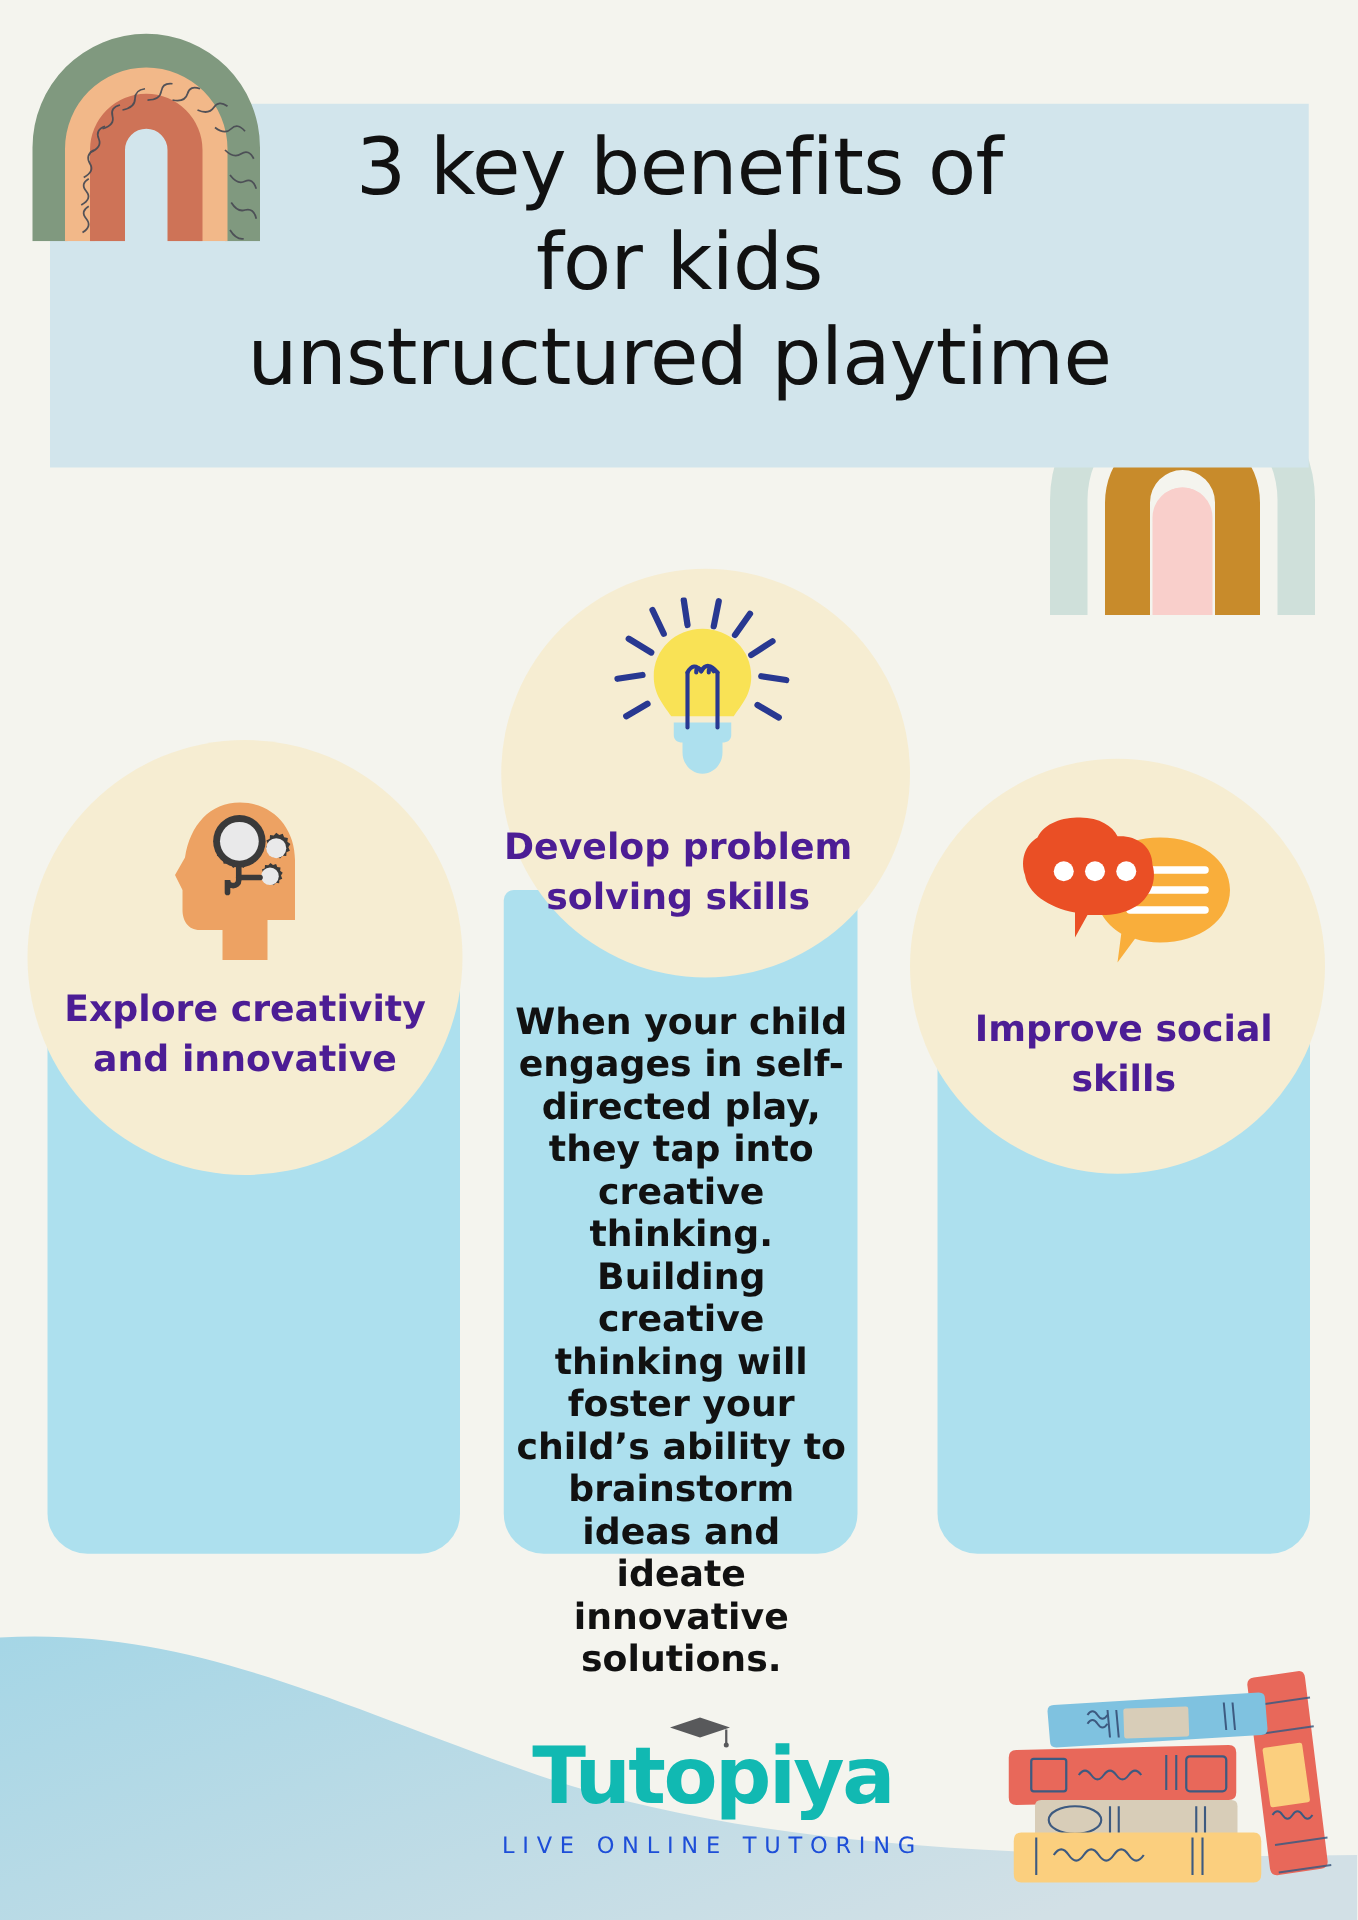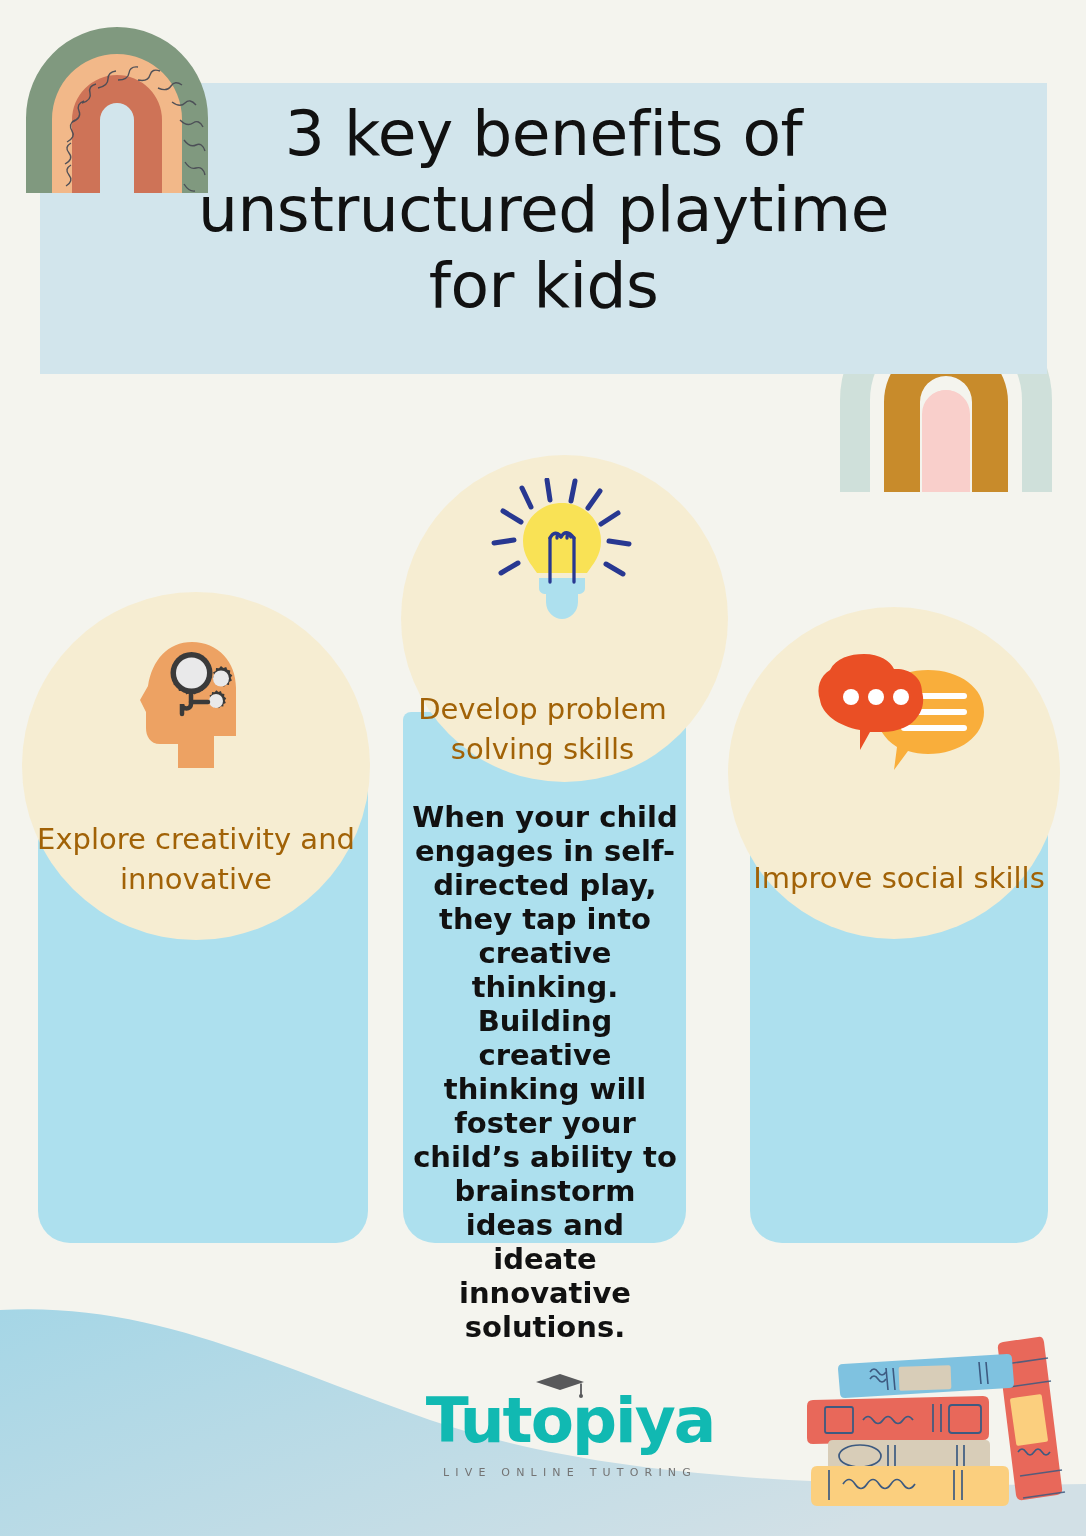--- a/index.html
+++ b/index.html
@@ -63,29 +63,28 @@
 
   .icon-wrap{position:absolute;}
   #icon-1{left:140px;top:640px;width:112px;height:130px;}
   #icon-2{left:483px;top:478px;width:158px;height:152px;}
   #icon-3{left:812px;top:650px;width:186px;height:128px;}
 
   .card-title{
     position:absolute;
     text-align:center;
     font-family:"DejaVu Sans", sans-serif;
-    color:#a16207;
+    color:#4c1d95;
     font-size:29px;
     line-height:40px;
-    font-weight:400;
-    margin-top:32px;
+    font-weight:700;
   }
   #title-1{left:32px;top:787px;width:328px;}
   #title-2{left:402px;top:657px;width:281px;}
-  #title-3{left:740px;top:826px;width:318px;}
+  #title-3{left:740px;top:803px;width:318px;}
 
   .card-body{
     position:absolute;
     text-align:center;
     font-family:"DejaVu Sans", sans-serif;
     color:#111111;
     font-size:29px;
     line-height:34px;
     font-weight:700;
   }
@@ -104,23 +103,23 @@
     font-size:63px;
     letter-spacing:-2px;
     color:#11b9b2;
     line-height:70px;
   }
   #logo-cap{
     position:absolute;left:109px;top:-13px;width:50px;height:26px;
   }
   #logo-tagline{
     font-family:"DejaVu Sans", sans-serif;
-    font-size:11px;
+    font-size:18px;
     letter-spacing:6.2px;
-    color:#737373;
+    color:#1d4ed8;
     margin-top:10px;
     font-weight:400;
   }
 
   #books{position:absolute;left:785px;top:1312px;width:285px;height:224px;}
 </style>
 </head>
 <body>
 
 <div id="poster">
@@ -161,22 +160,22 @@
       <path d="M150,84 q8,6 13,1 q5,-5 11,2"></path>
       <path d="M158,102 q7,7 13,3 q6,-4 10,4"></path>
       <path d="M162,122 q6,8 12,5 q6,-3 9,6"></path>
       <path d="M163,144 q5,8 11,6 q7,-2 9,7"></path>
       <path d="M162,166 q5,8 11,7"></path>
     </g>
   </svg>
 
   <div id="title-text">
     <span class="ln">3 key benefits of</span>
+    <span class="ln">for kids</span>
     <span class="ln">unstructured playtime</span>
-    <span class="ln">for kids</span>
   </div>
 
   <div class="card" id="card-1"></div>
   <div class="circle" id="circle-1"></div>
   <div class="icon-wrap" id="icon-1">
     <svg viewBox="0 0 112 130" width="112" height="130">
       <path d="M52,2 C78,2 96,22 96,48 L96,96 L74,96 L74,128 L38,128 L38,104 L20,104
                C10,104 6,96 6,88 L6,72 L0,60 L8,46 C12,20 28,2 52,2 Z" fill="#eda263"></path>
       <g fill="#3a3a3a">
         <path d="M43,16 l4.6,1.3 3.6,-3.1 3.5,3.2 4.6,-1.2 1.8,4.4 4.7,0.9 -0.2,4.8 4.1,2.5 -2.2,4.2 2.9,3.8 -3.6,3.1 1.1,4.7 -4.5,1.6 -0.9,4.7 -4.8,-0.4 -2.8,3.9 -4.2,-2.4 -4.2,2.4 -2.8,-3.9 -4.8,0.4 -0.9,-4.7 -4.5,-1.6 1.1,-4.7 -3.6,-3.1 2.9,-3.8 -2.2,-4.2 4.1,-2.5 -0.2,-4.8 4.7,-0.9 Z"></path>

